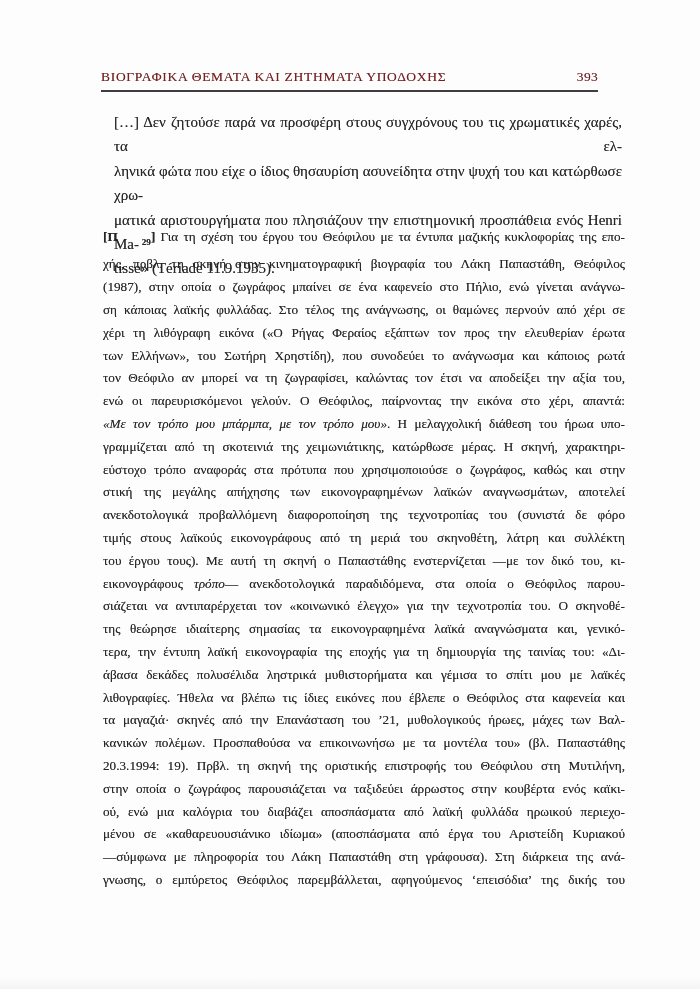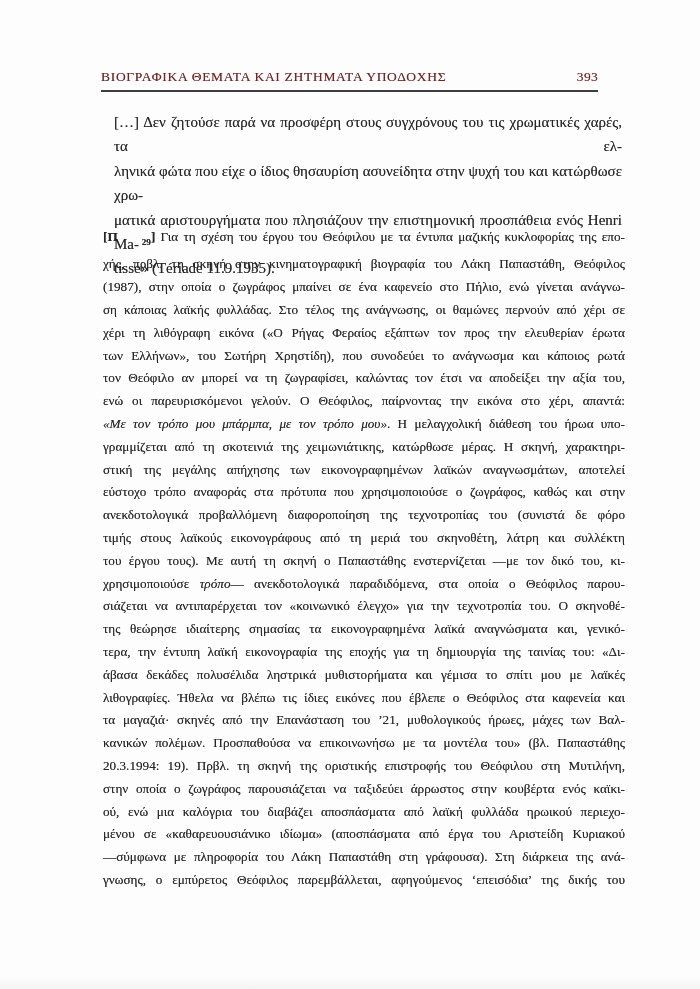--- a/index.html
+++ b/index.html
@@ -93,26 +93,26 @@
       <div class="tline"><span style="font-weight: bold;">[Π</span><span class="sub" style="font-weight: bold;">29</span><span style="font-weight: bold;">]</span><span> Για τη σχέση του έργου του Θεόφιλου με τα έντυπα μαζικής κυκλοφορίας της επο-</span></div>
       <div class="tline"><span>χής, πρβλ. τη σκηνή στην κινηματογραφική βιογραφία του Λάκη Παπαστάθη, </span><span style="">Θεόφιλος</span></div>
       <div class="tline"><span>(1987), στην οποία ο ζωγράφος μπαίνει σε ένα καφενείο στο Πήλιο, ενώ γίνεται ανάγνω-</span></div>
       <div class="tline"><span>ση κάποιας λαϊκής φυλλάδας. Στο τέλος της ανάγνωσης, οι θαμώνες περνούν από χέρι σε</span></div>
       <div class="tline"><span>χέρι τη λιθόγραφη εικόνα («Ο Ρήγας Φεραίος εξάπτων τον προς την ελευθερίαν έρωτα</span></div>
       <div class="tline"><span>των Ελλήνων», του Σωτήρη Χρηστίδη), που συνοδεύει το ανάγνωσμα και κάποιος ρωτά</span></div>
       <div class="tline"><span>τον Θεόφιλο αν μπορεί να τη ζωγραφίσει, καλώντας τον έτσι να αποδείξει την αξία του,</span></div>
       <div class="tline"><span>ενώ οι παρευρισκόμενοι γελούν. Ο Θεόφιλος, παίρνοντας την εικόνα στο χέρι, απαντά:</span></div>
       <div class="tline"><span style="font-style: italic;">«Με τον τρόπο μου μπάρμπα, με τον τρόπο μου»</span><span>. Η μελαγχολική διάθεση του ήρωα υπο-</span></div>
       <div class="tline"><span>γραμμίζεται από τη σκοτεινιά της χειμωνιάτικης, κατώρθωσε μέρας. Η σκηνή, χαρακτηρι-</span></div>
+      <div class="tline"><span>εύστοχο τρόπο αναφοράς στα πρότυπα που χρησιμοποιούσε ο ζωγράφος, καθώς και στην</span></div>
       <div class="tline"><span>στική της μεγάλης απήχησης των εικονογραφημένων λαϊκών αναγνωσμάτων, αποτελεί</span></div>
-      <div class="tline"><span>εύστοχο τρόπο αναφοράς στα πρότυπα που χρησιμοποιούσε ο ζωγράφος, καθώς και στην</span></div>
       <div class="tline"><span>ανεκδοτολογικά προβαλλόμενη διαφοροποίηση της τεχνοτροπίας του (συνιστά δε φόρο</span></div>
       <div class="tline"><span>τιμής στους λαϊκούς εικονογράφους από τη μεριά του σκηνοθέτη, λάτρη και συλλέκτη</span></div>
       <div class="tline"><span>του έργου τους). Με αυτή τη σκηνή ο Παπαστάθης ενστερνίζεται —με τον δικό του, κι-</span></div>
-      <div class="tline"><span>χρησιμοποιούσε </span><span style="font-style: italic;">τρόπο</span><span>— ανεκδοτολογικά παραδιδόμενα, στα οποία ο Θεόφιλος παρου-</span></div>
+      <div class="tline"><span>εικονογράφους </span><span style="font-style: italic;">τρόπο</span><span>— ανεκδοτολογικά παραδιδόμενα, στα οποία ο Θεόφιλος παρου-</span></div>
       <div class="tline"><span>σιάζεται να αντιπαρέρχεται τον «κοινωνικό έλεγχο» για την τεχνοτροπία του. Ο σκηνοθέ-</span></div>
       <div class="tline"><span>της θεώρησε ιδιαίτερης σημασίας τα εικονογραφημένα λαϊκά αναγνώσματα και, γενικό-</span></div>
       <div class="tline"><span>τερα, την έντυπη λαϊκή εικονογραφία της εποχής για τη δημιουργία της ταινίας του: «Δι-</span></div>
       <div class="tline"><span>άβασα δεκάδες πολυσέλιδα ληστρικά μυθιστορήματα και γέμισα το σπίτι μου με λαϊκές</span></div>
       <div class="tline"><span>λιθογραφίες. Ήθελα να βλέπω τις ίδιες εικόνες που έβλεπε ο Θεόφιλος στα καφενεία και</span></div>
       <div class="tline"><span>τα μαγαζιά· σκηνές από την Επανάσταση του ’21, μυθολογικούς ήρωες, μάχες των Βαλ-</span></div>
       <div class="tline"><span>κανικών πολέμων. Προσπαθούσα να επικοινωνήσω με τα μοντέλα του» (βλ. Παπαστάθης</span></div>
       <div class="tline"><span>20.3.1994: 19). Πρβλ. τη σκηνή της οριστικής επιστροφής του Θεόφιλου στη Μυτιλήνη,</span></div>
       <div class="tline"><span>στην οποία ο ζωγράφος παρουσιάζεται να ταξιδεύει άρρωστος στην κουβέρτα ενός καϊκι-</span></div>
       <div class="tline"><span>ού, ενώ μια καλόγρια του διαβάζει αποσπάσματα από λαϊκή φυλλάδα ηρωικού περιεχο-</span></div>

